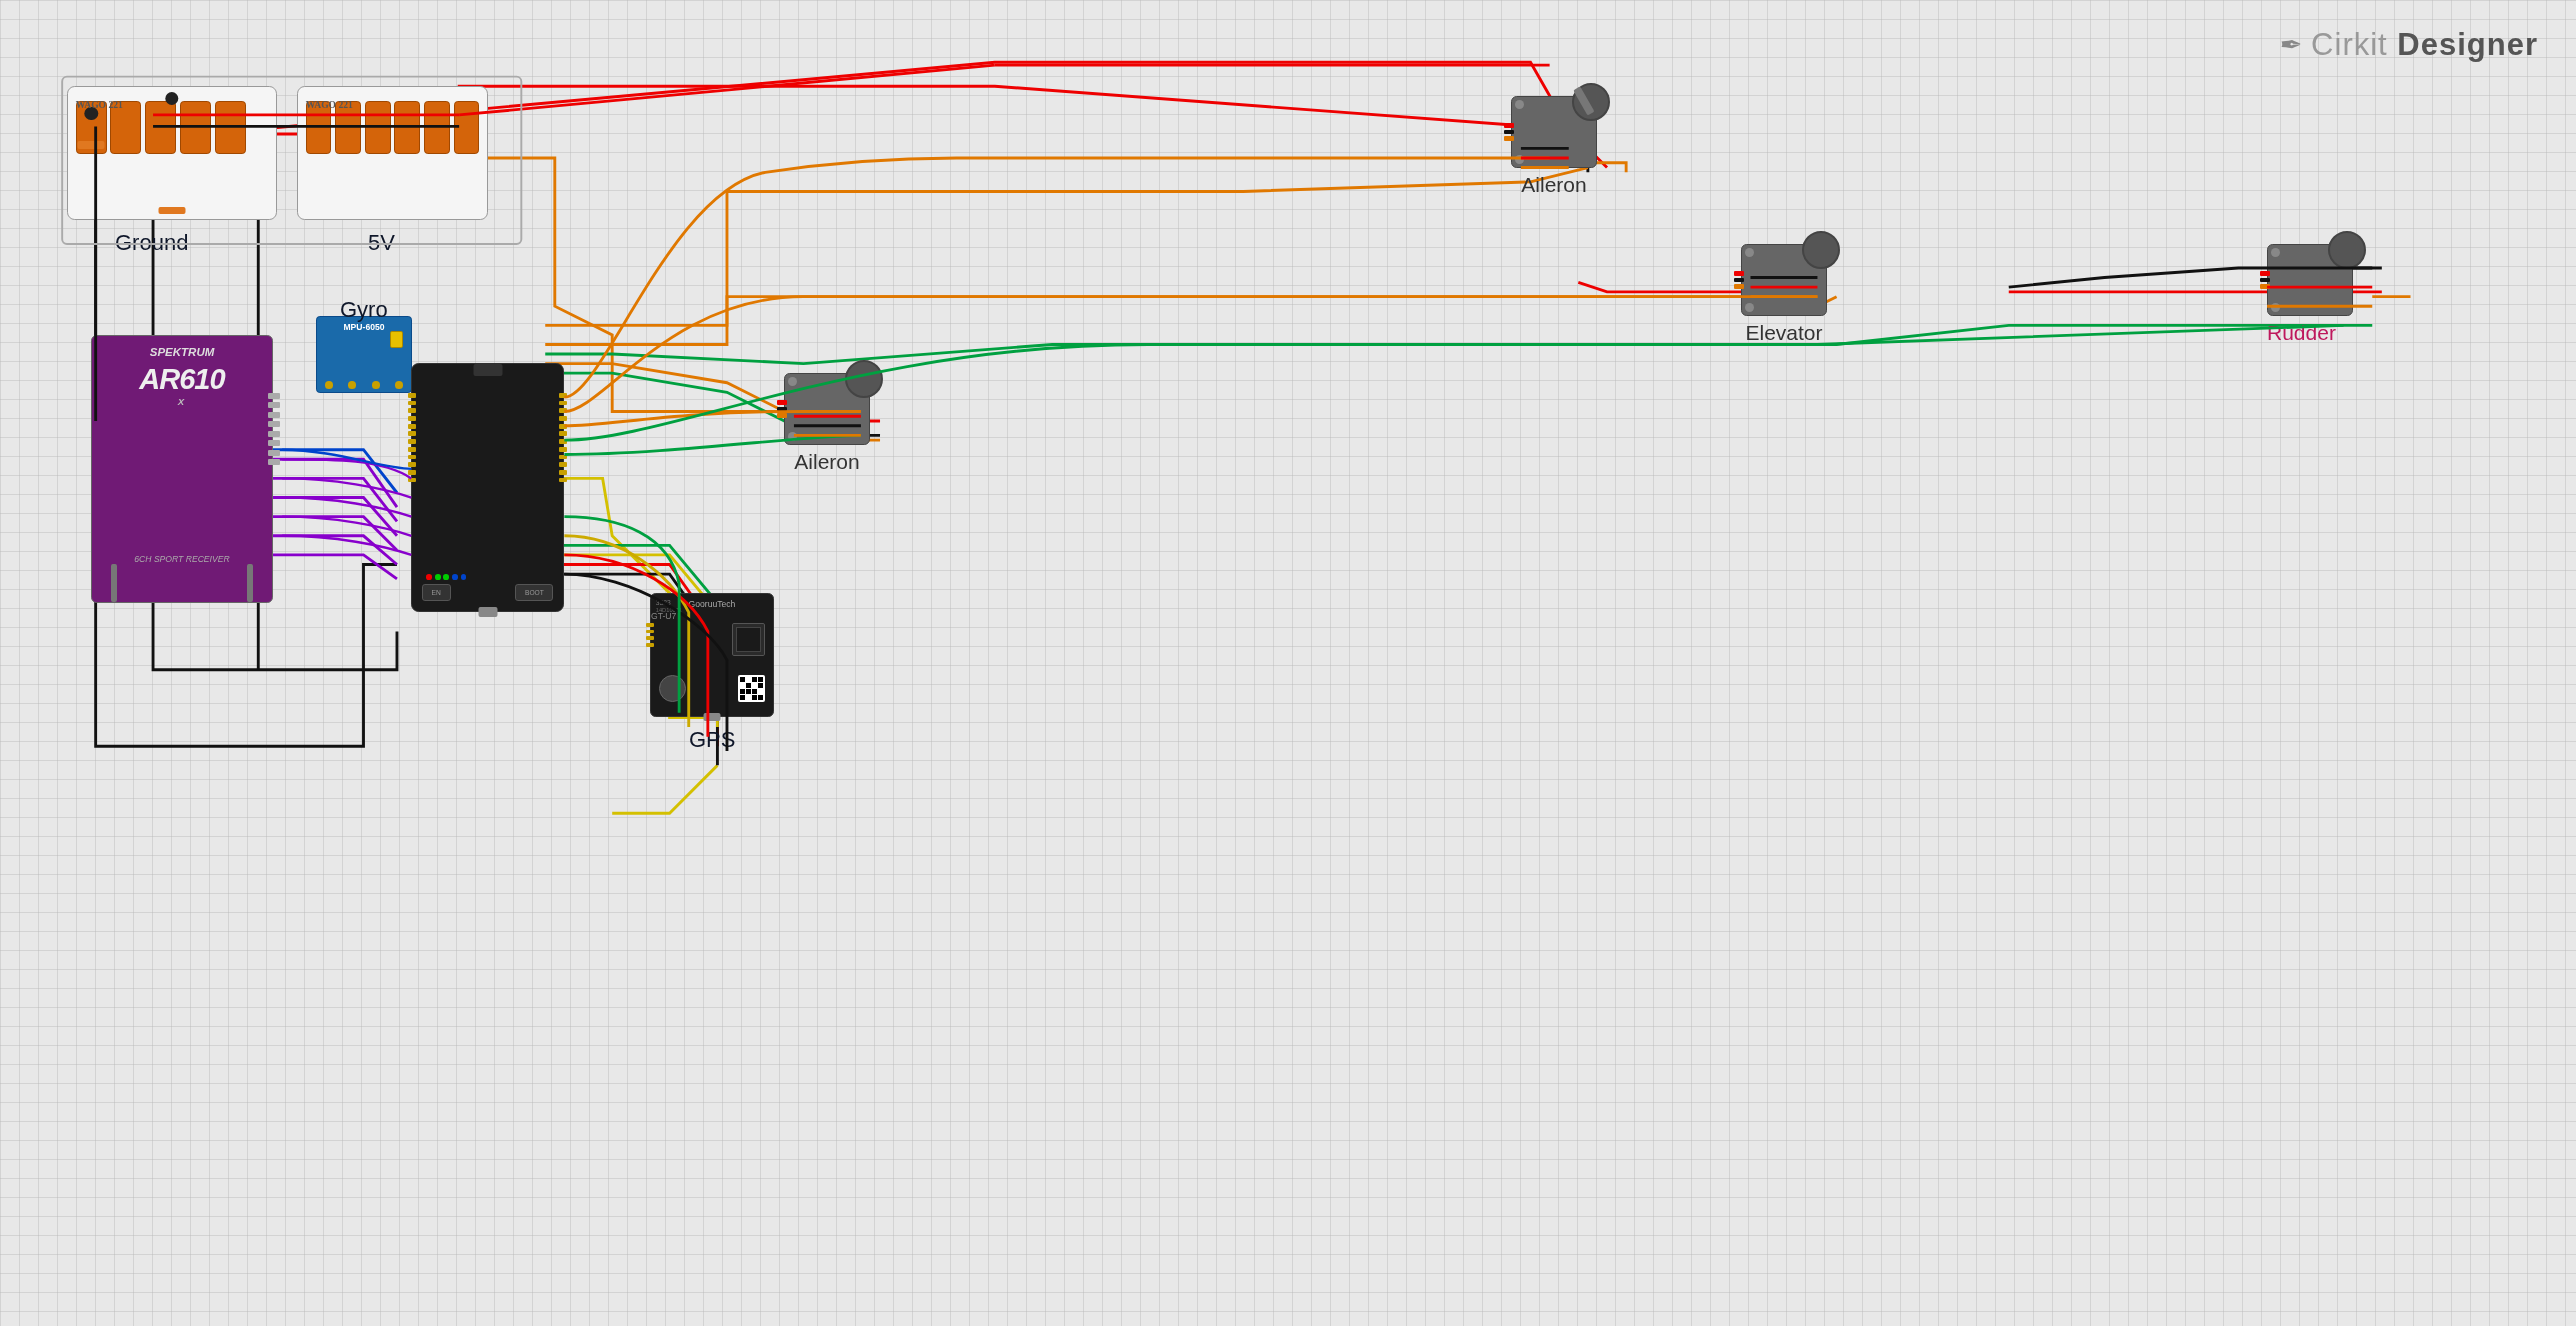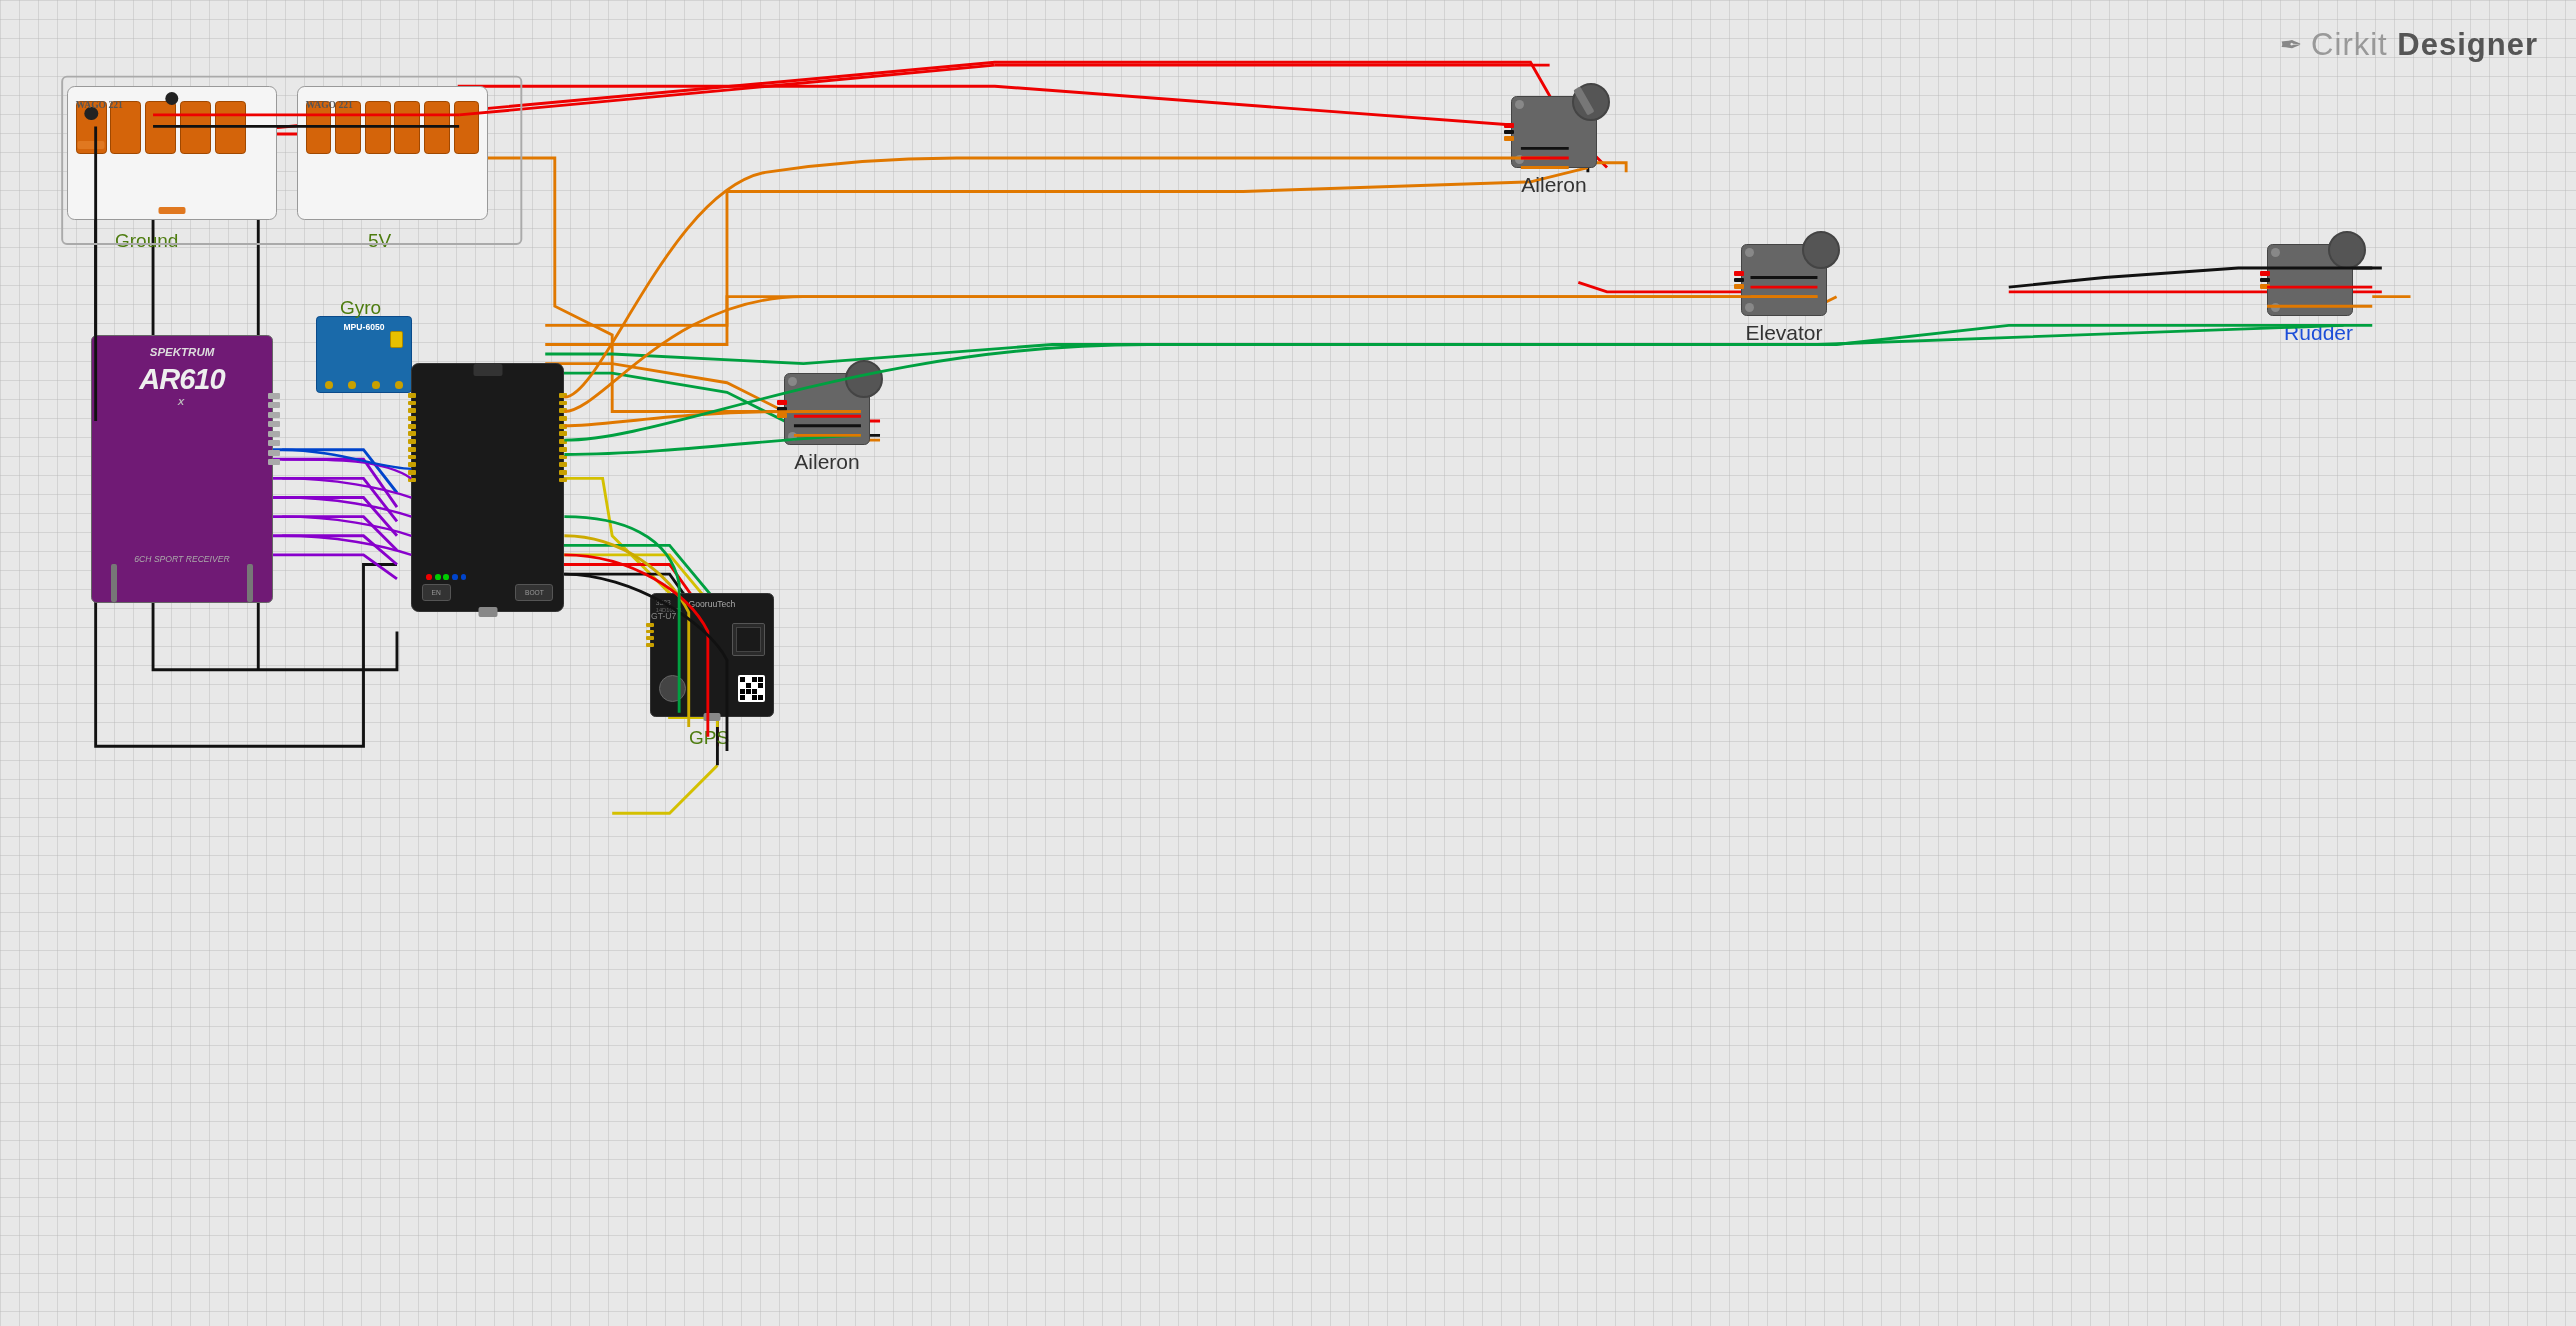--- a/index.html
+++ b/index.html
@@ -30,22 +30,22 @@
       font-weight: 300;
       letter-spacing: 1px;
       display: flex;
       align-items: center;
       gap: 7.7px;
     }
     .brand-bold { font-weight: 700; color: #555; }
     
     .comp-label {
       position: absolute;
-      font-size: 19px;
-      color: #4d7c0f;
+      font-size: 22px;
+      color: #0f172a;
       text-align: center;
       font-weight: 400;
     }
     
     .wago-group {
       position: absolute;
       border: 1.9px solid #999;
       border-radius: 7.7px;
       background: #f5f5f5;
       font-family: Liberation Serif, serif;
@@ -356,21 +356,21 @@
   <div class="servo-body" style="width:86px; height:72px; background:#666; position:relative;">
     <div style="position:absolute; top:-14.3px; right:-14.3px; width:38px; height:38px; background:#555; border-radius:50%; border:2.9px solid #444;"></div>
     <div style="position:absolute; top:2.9px; left:2.9px; width:9.6px; height:9.6px; background:#888; border-radius:50%;"></div>
     <div style="position:absolute; bottom:2.9px; left:2.9px; width:9.6px; height:9.6px; background:#888; border-radius:50%;"></div>
     <div style="position:absolute; left:-7.7px; top:50%; transform:translateY(-50%); display:flex; flex-direction:column; gap:1.9px;">
       <div style="width:9.6px; height:4.8px; background:#e00; border-radius:1px;"></div>
       <div style="width:9.6px; height:4.8px; background:#111; border-radius:1px;"></div>
       <div style="width:9.6px; height:4.8px; background:#e07800; border-radius:1px;"></div>
     </div>
   </div>
-  <div class="comp-label" style="position:static; margin-top:4.8px; text-align:right; font-size:21px; color:#1d4ed8;">Rudder</div>
+  <div class="comp-label" style="position:static; margin-top:4.8px; text-align:left; font-size:21px; color:#be185d;">Rudder</div>
 </div>
 
 <div class="gps-module" style="left:650px; top:593px; width:124px; height:124px;">
   <div style="position:absolute; top:4.8px; left:0; right:0; text-align:center; font-size:8.6px; color:#aaa; font-weight:normal;">GooruuTech</div>
   <div style="position:absolute; top:17px; left:0; right:0; text-align:left; font-size:8.6px; color:#888;">GT-U7</div>
 
   <div style="position:absolute; top:29px; right:7.7px; width:33px; height:33px; background:#2a2a2a; border:1px solid #555; border-radius:1.9px;">
     <div style="position:absolute; top:2.9px; left:2.9px; right:2.9px; bottom:2.9px; background:#1a1a1a; border:1px solid #444;"></div>
   </div>
 

